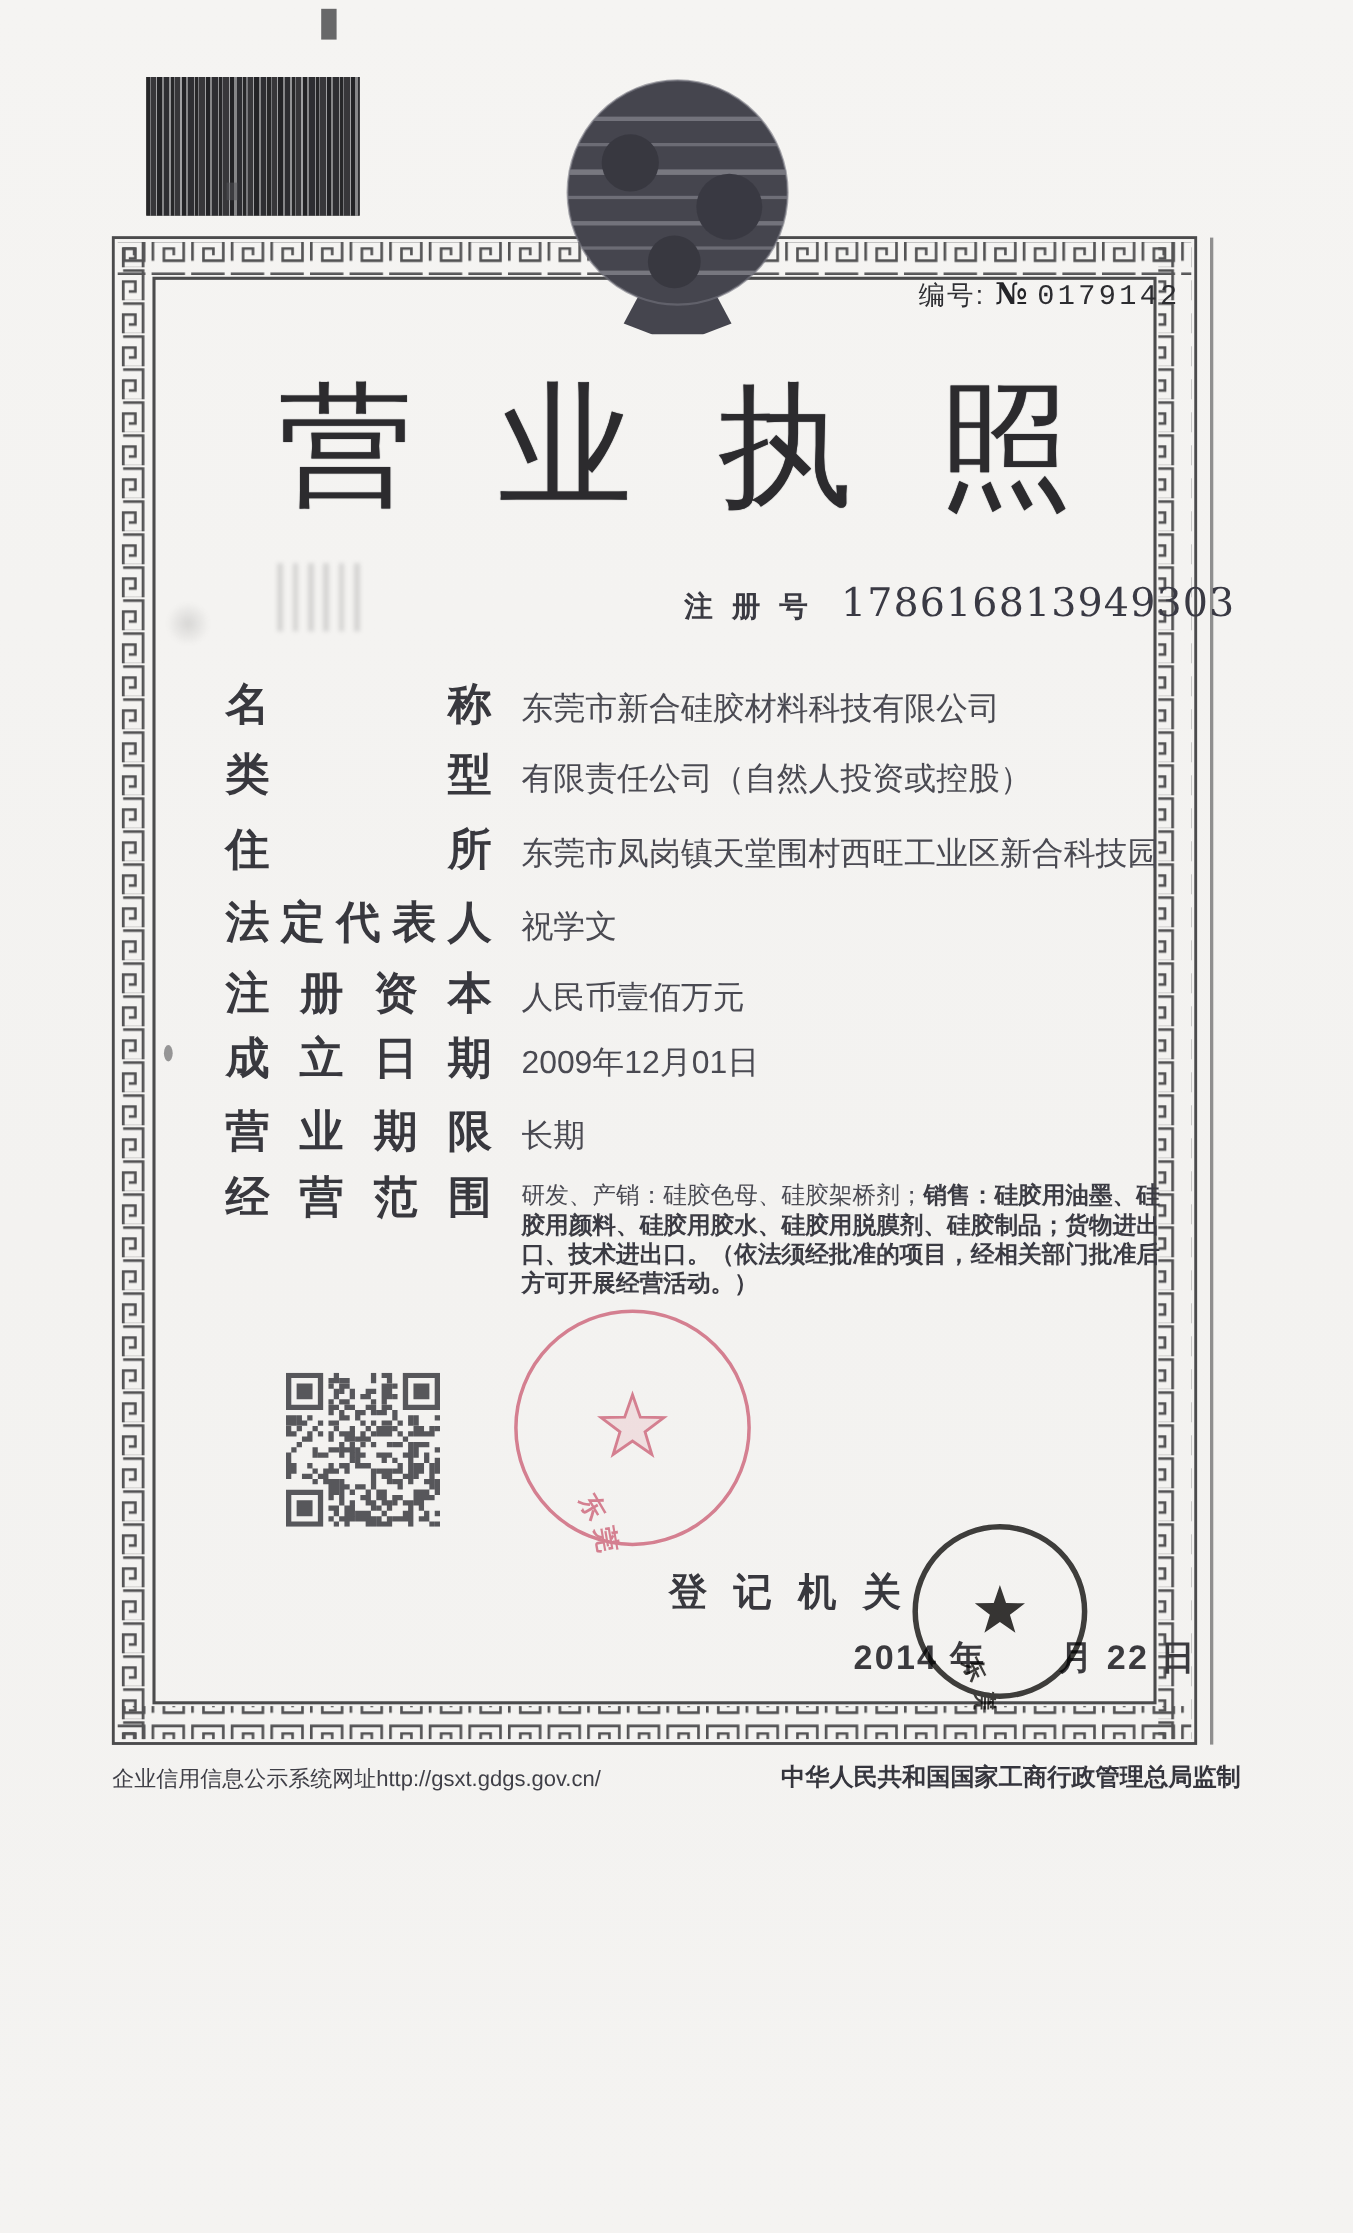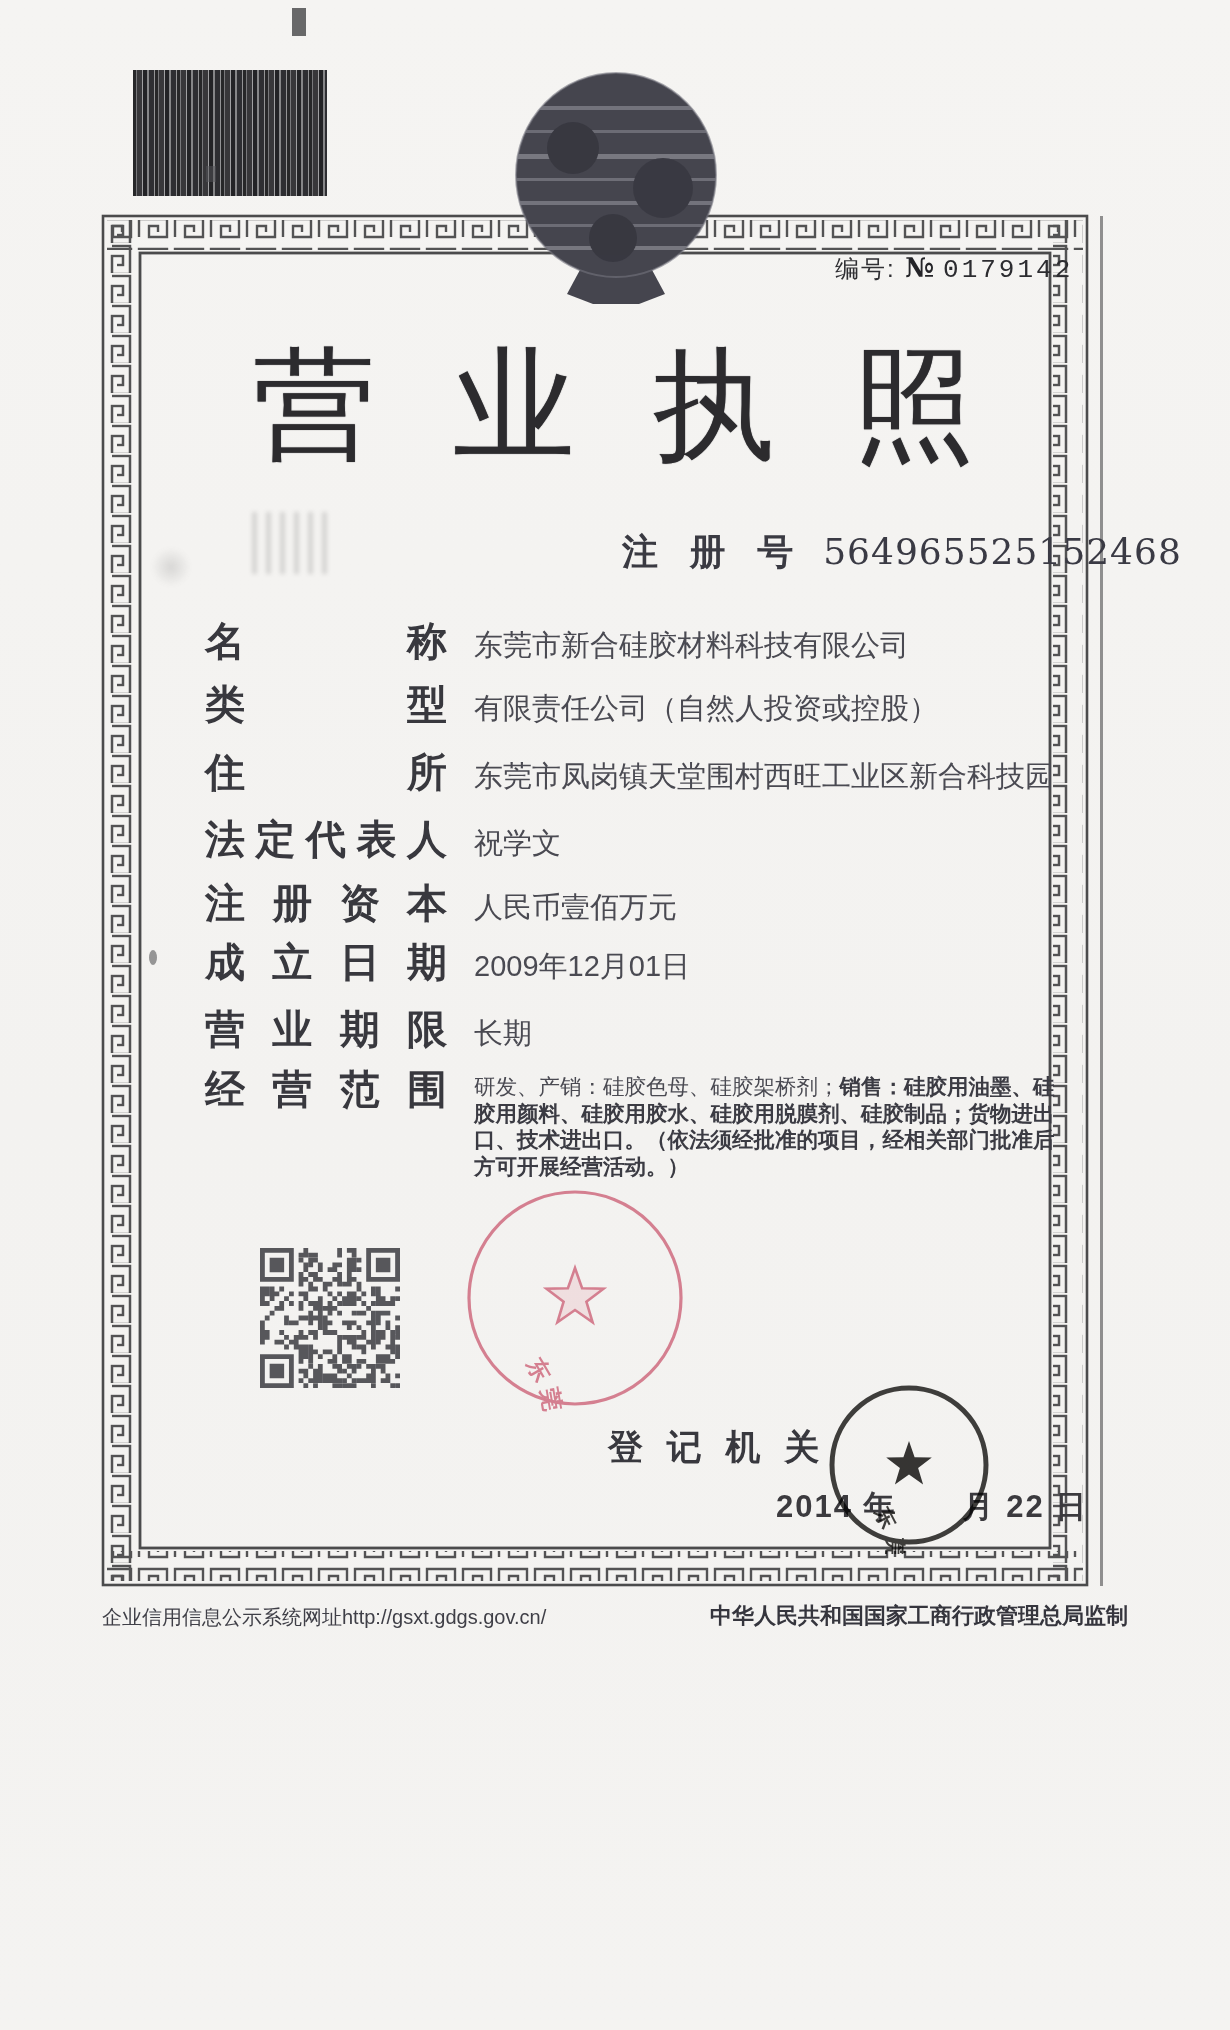--- a/index.html
+++ b/index.html
@@ -21,21 +21,21 @@
   .serial{position:absolute;left:835px;top:252px;display:flex;align-items:baseline;gap:9px;z-index:5;}
   .serial .lbl{font-size:24px;letter-spacing:2px;color:#2f2f33;}
   .serial .no-mark{font-family:"DejaVu Serif","Liberation Serif",serif;font-weight:bold;font-size:27px;color:#242428;}
   .serial .no-digits{font-family:"Liberation Mono","DejaVu Sans Mono",monospace;font-size:26px;letter-spacing:3px;color:#2c2c30;}
 
   .title{position:absolute;left:0;right:0;top:338px;text-align:center;font-size:122px;line-height:1.1;
          font-weight:400;color:#2c2b2e;word-spacing:40px;letter-spacing:2px;z-index:5;
          text-shadow:0 0 1px #4a4a4e;}
 
   .regline{position:absolute;left:622px;top:528px;display:flex;align-items:baseline;gap:30px;z-index:5;}
-  .regline .rl{font-size:36px;font-weight:600;word-spacing:10px;color:#3a3a42;font-family:Liberation Mono, monospace;}
+  .regline .rl{font-size:26px;font-weight:600;word-spacing:10px;color:#3a3a42;}
   .regline .rn{font-family:"DejaVu Serif","Liberation Serif",serif;font-size:36px;color:#3a3a44;letter-spacing:1px;}
 
   
   .row{position:absolute;left:205px;display:flex;align-items:flex-start;z-index:5;}
   .flabel{width:242px;font-size:40px;font-weight:600;color:#38383e;line-height:1.05;
           text-align:justify;text-align-last:justify;}
   .fvalue{margin-left:27px;font-size:29px;color:#4a4a52;padding-top:8px;line-height:1.2;white-space:nowrap;}
   .scope-text{margin-left:27px;width:588px;font-size:21.5px;line-height:26.5px;color:#4a4a52;padding-top:6px;white-space:normal;}
   .scope-text b{color:#3b3b43;}
 
@@ -111,21 +111,21 @@
   <div class="serial">
     <span class="lbl">编号:</span>
     <span class="no-mark">№</span>
     <span class="no-digits">0179142</span>
   </div>
 
   <div class="title">营 业 执 照</div>
 
   <div class="regline">
     <span class="rl">注 册 号</span>
-    <span class="rn">564965525152468</span>
+    <span class="rn">178616813949303</span>
   </div>
 
   <div class="row" style="top:620px">
     <div class="flabel">名称</div>
     <div class="fvalue">东莞市新合硅胶材料科技有限公司</div>
   </div>
   <div class="row" style="top:683px">
     <div class="flabel">类型</div>
     <div class="fvalue">有限责任公司（自然人投资或控股）</div>
   </div>

